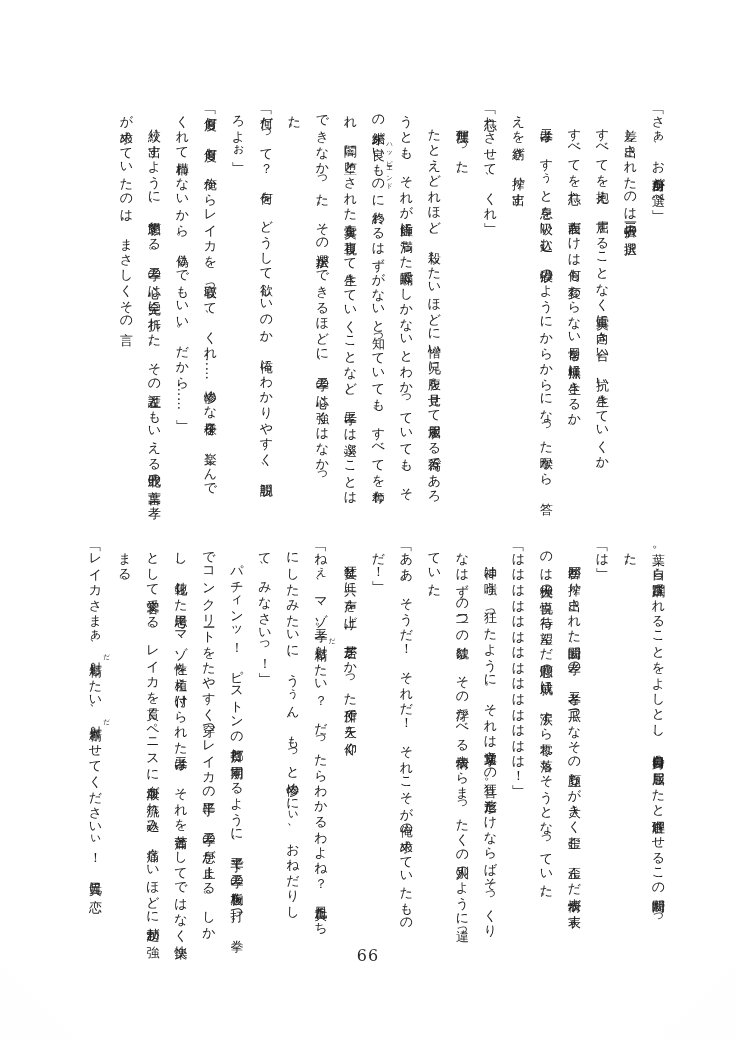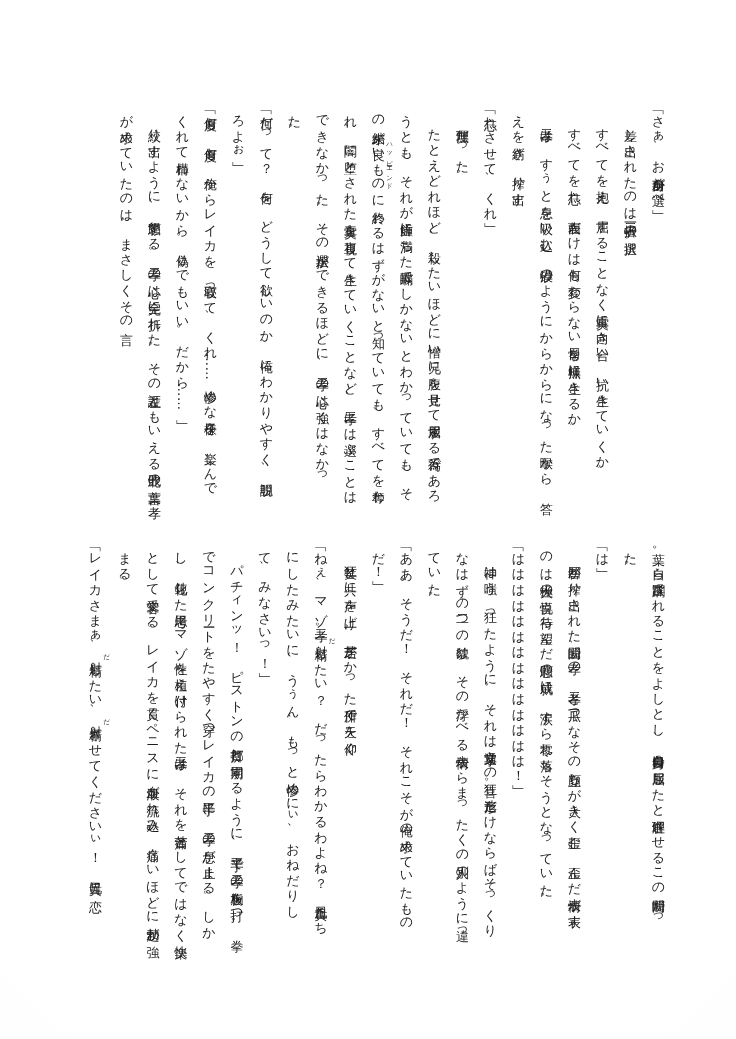--- a/index.html
+++ b/index.html
@@ -76,13 +76,14 @@
       <p class="para">「は」</p>
       <p class="para indent">回答が搾り出された瞬間、一孝の、孝二と瓜二つなその顔立ちが大きく歪む。歪んだ表情が表すのは極大の喜悦。待ち望んだ悲願の成就に、涙すら零れ落ちそうとなっていた。</p>
       <p class="para">「はははははははははははははは！」</p>
       <p class="para indent">神は嗤う。狂ったように。それは文字通りの狂喜。造形だけならばそっくりなはずの二つの貌は、その浮かべる表情からまったくの別人のように違っていた。</p>
       <p class="para">「ああ、そうだ！　それだ！　それこそが俺の求めていたものだ！」</p>
       <p class="para indent">狂笑と共に声を上げ、芝居がかった所作で天を仰ぐ。</p>
       <p class="para">「ねぇ、マゾ孝二。<ruby>射精<rt>だ</rt></ruby>したい？　だったらわかるわよね？　風貴たちにしたみたいに、うぅん、もっと惨めにぃ、おねだりして、みなさいっ！」</p>
       <p class="para indent">パチィンッ！　ピストンの打擲と同期するように、平手で孝二の胸板を打つ。拳でコンクリートをたやすく穿つレイカの平手に、孝二の息が止まる。しかし、鈍化した思考にマゾ性を植え付けられた孝二は、それを苦痛としてではなく快楽として受容する。レイカを貫くペニスに血液が流れ込み、痛々しいほどに勃起が強まる。</p>
       <p class="para">「レイカさまぁ、<ruby>射精<rt>だ</rt></ruby>したい、<ruby>射精<rt>だ</rt></ruby>させてくださいぃ！　兄貴に恋</p>
     </div>
+  <div class="page-number">66</div>
 </div>
 
 </body></html>

